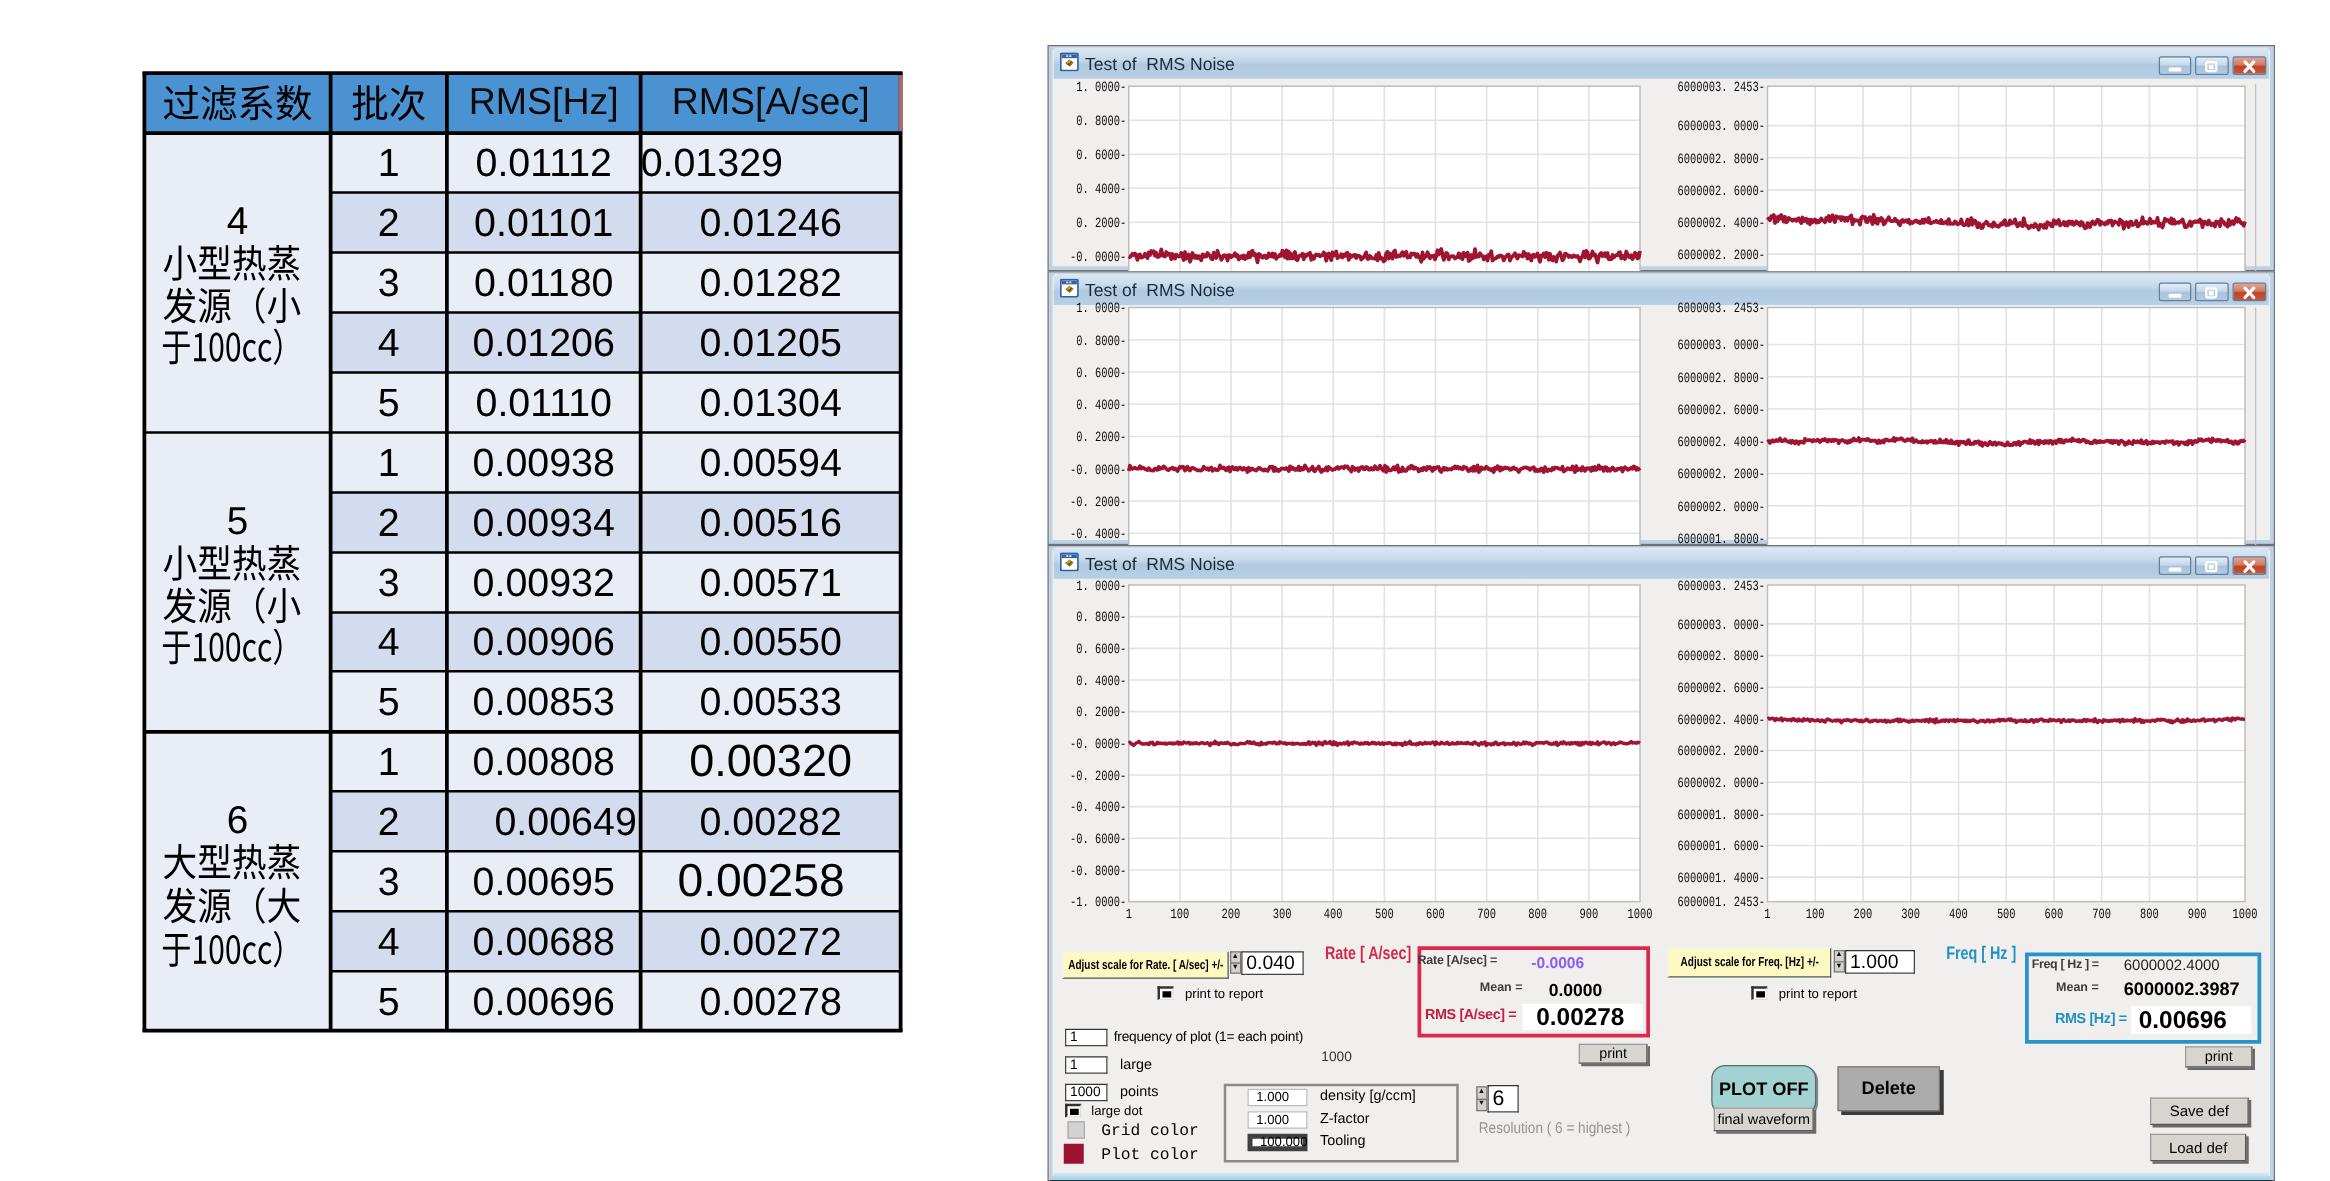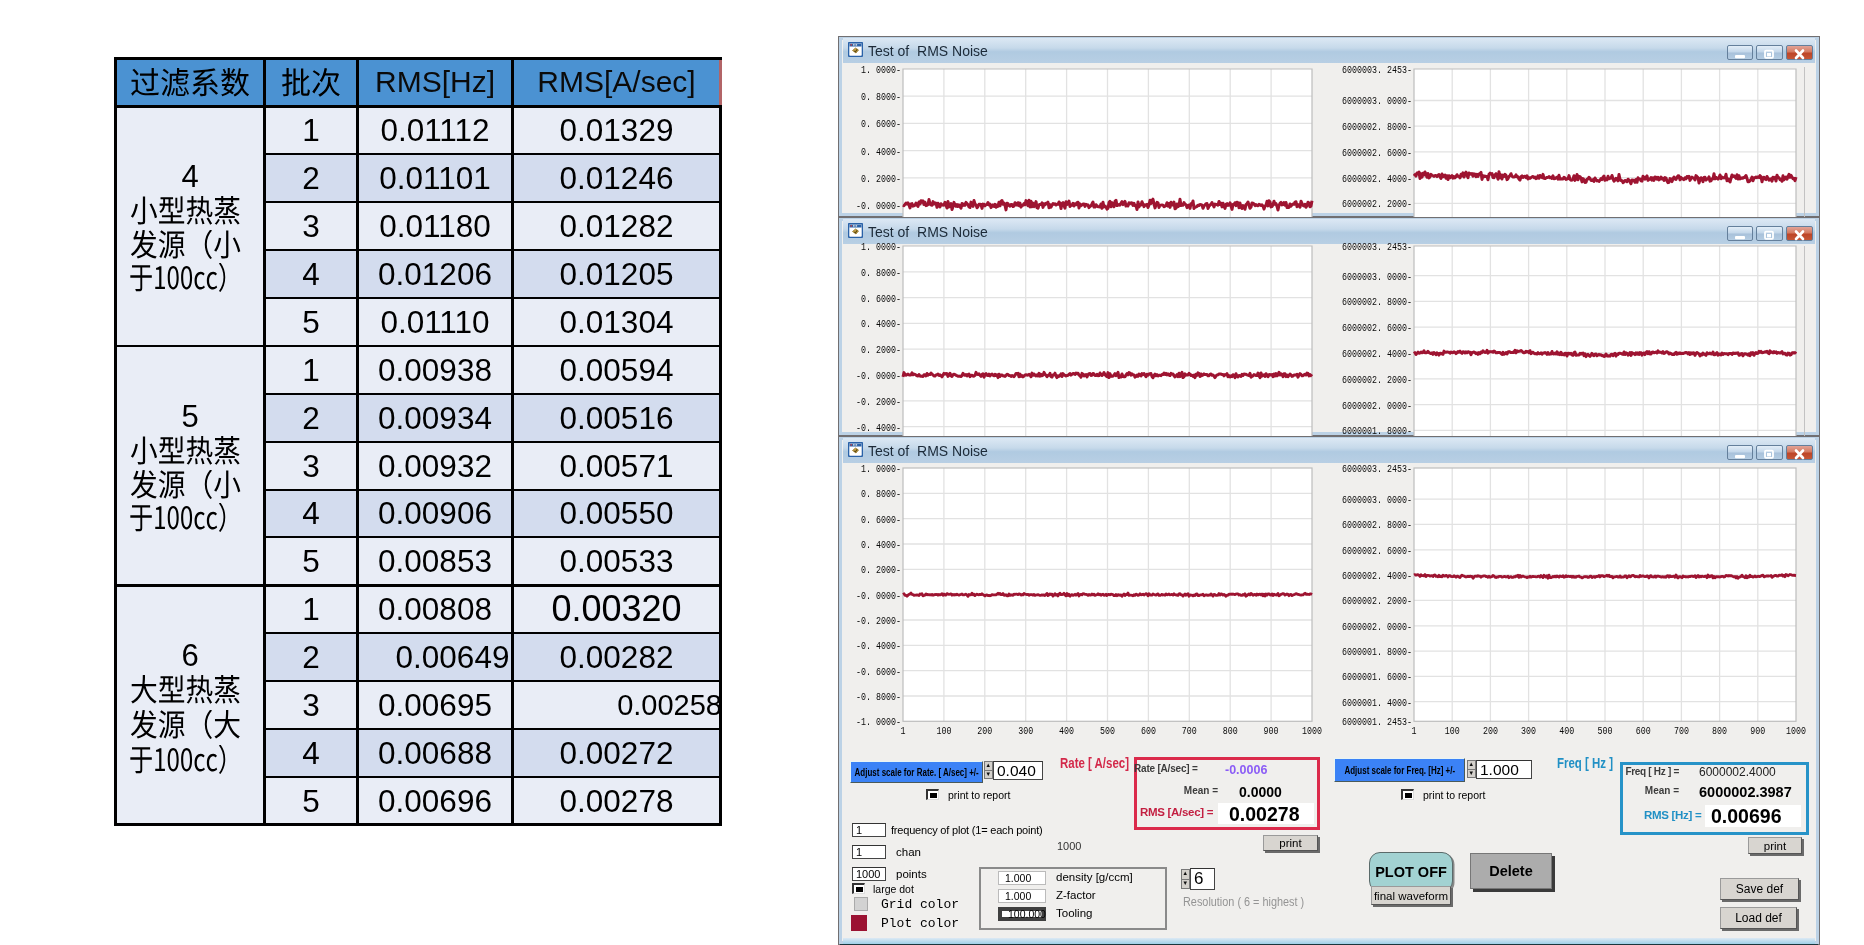--- a/index.html
+++ b/index.html
@@ -2,21 +2,21 @@
 <html><head><meta charset="utf-8"><style>
 *{margin:0;padding:0;box-sizing:border-box}
 body{width:1864px;height:945px;background:#fff;font-family:"Liberation Sans",sans-serif;position:relative;overflow:hidden}
 .ab{position:absolute}
 .win{position:absolute;left:838px;width:982px;background:#f0efed;border:1px solid #716f71;box-shadow:inset 0 0 0 3px #bcd2e6;}
 .tbar{position:absolute;left:4px;right:4px;top:1px;height:25px;background:linear-gradient(180deg,#dce8f4 0%,#c6d9ea 40%,#b0cae1 55%,#b8cfe4 100%)}
 .ttext{position:absolute;left:29px;top:5.5px;font-size:14px;color:#1c2a38}
 .wbtn{position:absolute;top:8px;width:26.5px;height:14.5px;border:1px solid #647f9b;border-radius:2px}
 .bblue{background:linear-gradient(180deg,#e3eef8 0%,#c2d6e9 48%,#a8c1da 52%,#b4cce2 100%)}
 .bred{background:linear-gradient(180deg,#e2a397 0%,#d47a60 45%,#bd4527 55%,#c55636 100%)}
-.teal{position:absolute;background:#3b82f6;border-top:1.5px solid #e8f5f5;border-left:1.5px solid #e8f5f5;border-right:1.5px solid #4a5a5a;border-bottom:1.5px solid #4a5a5a;color:#000;font-weight:bold;display:flex;align-items:center;justify-content:center;text-align:center}
+.teal{position:absolute;background:#fef9c3;border-top:1.5px solid #e8f5f5;border-left:1.5px solid #e8f5f5;border-right:1.5px solid #4a5a5a;border-bottom:1.5px solid #4a5a5a;color:#000;font-weight:bold;display:flex;align-items:center;justify-content:center;text-align:center}
 .fld{position:absolute;background:#fff;border:1px solid #444;border-top:1.6px solid #333;font-size:11px;display:flex;align-items:center;padding-left:3px;color:#000}
 .btn{position:absolute;background:#d8d5d0;border:1px solid #9a9a9a;border-right:1px solid #555;border-bottom:1px solid #555;box-shadow:2px 2px 0 #6a6a6a;display:flex;align-items:center;justify-content:center;color:#000}
 .lbl{position:absolute;white-space:nowrap;color:#000}
 .chk{position:absolute;width:13px;height:11px;background:#fff;border-top:2px solid #333;border-left:2px solid #333;border-right:1px solid #ddd;border-bottom:1px solid #ddd}
 .chk i{position:absolute;left:2px;top:1.5px;width:6.5px;height:5.5px;background:#000}
 .spn{position:absolute;width:8.5px}
 .spn b{display:block;height:9.5px;background:#d4d1cc;border:1px solid #777;font-size:6px;line-height:7px;text-align:center;color:#111;font-weight:normal}
 </style></head><body>
 <div class="ab" style="left:115.5px;top:58px;width:605.0px;height:766.5px;background:#e9edf6"></div>
 <div class="ab" style="left:115.5px;top:58px;width:605.0px;height:48.5px;background:#4b92d2"></div>
@@ -52,21 +52,21 @@
 <svg class="ab" style="left:130.0px;top:67.8px" width="120" height="31" viewBox="0 -840 4000 1000" preserveAspectRatio="none">
     <path fill="#000" d="M79 -774C135 -722 199 -649 227 -602L290 -646C259 -693 193 -763 137 -813ZM381 -477C432 -415 493 -327 521 -275L584 -313C555 -365 492 -449 441 -510ZM262 -465H50V-395H188V-133C143 -117 91 -72 37 -14L89 57C140 -12 189 -71 222 -71C245 -71 277 -37 319 -11C389 33 473 43 597 43C693 43 870 38 941 34C942 11 955 -27 964 -47C867 -37 716 -28 599 -28C487 -28 402 -36 336 -76C302 -96 281 -116 262 -128ZM720 -837V-660H332V-589H720V-192C720 -174 713 -169 693 -168C673 -167 603 -167 530 -170C541 -148 553 -115 557 -93C651 -93 712 -94 747 -107C783 -119 796 -141 796 -192V-589H935V-660H796V-837Z M1528 -198V-18C1528 46 1548 62 1627 62C1643 62 1752 62 1768 62C1833 62 1851 35 1857 -74C1840 -79 1815 -87 1803 -97C1799 -4 1794 8 1762 8C1738 8 1649 8 1633 8C1596 8 1590 4 1590 -19V-198ZM1448 -197C1433 -130 1406 -41 1369 12L1421 35C1457 -20 1483 -111 1499 -180ZM1616 -240C1655 -193 1699 -128 1717 -85L1765 -114C1747 -156 1703 -220 1662 -266ZM1803 -197C1852 -130 1899 -37 1916 21L1968 -4C1950 -63 1900 -152 1852 -219ZM1088 -767C1144 -733 1212 -681 1246 -645L1292 -697C1258 -731 1189 -780 1133 -813ZM1042 -500C1099 -469 1170 -422 1205 -390L1249 -443C1213 -475 1140 -519 1085 -548ZM1063 10 1127 51C1173 -39 1227 -158 1268 -259L1211 -300C1167 -192 1105 -65 1063 10ZM1326 -651V-440C1326 -300 1316 -103 1228 38C1242 46 1272 71 1282 85C1378 -67 1395 -290 1395 -439V-592H1874C1862 -557 1849 -522 1835 -498L1890 -483C1913 -522 1937 -586 1958 -642L1912 -654L1901 -651H1639V-714H1915V-772H1639V-840H1567V-651ZM1540 -578V-490L1432 -481L1437 -424L1540 -433V-394C1540 -326 1563 -309 1652 -309C1671 -309 1797 -309 1816 -309C1884 -309 1904 -331 1911 -420C1893 -424 1866 -433 1852 -443C1848 -376 1842 -367 1809 -367C1782 -367 1678 -367 1657 -367C1614 -367 1607 -372 1607 -395V-439L1795 -456L1790 -510L1607 -495V-578Z M2286 -224C2233 -152 2150 -78 2070 -30C2090 -19 2121 6 2136 20C2212 -34 2301 -116 2361 -197ZM2636 -190C2719 -126 2822 -34 2872 22L2936 -23C2882 -80 2779 -168 2695 -229ZM2664 -444C2690 -420 2718 -392 2745 -363L2305 -334C2455 -408 2608 -500 2756 -612L2698 -660C2648 -619 2593 -580 2540 -543L2295 -531C2367 -582 2440 -646 2507 -716C2637 -729 2760 -747 2855 -770L2803 -833C2641 -792 2350 -765 2107 -753C2115 -736 2124 -706 2126 -688C2214 -692 2308 -698 2401 -706C2336 -638 2262 -578 2236 -561C2206 -539 2182 -524 2162 -521C2170 -502 2181 -469 2183 -454C2204 -462 2235 -466 2438 -478C2353 -425 2280 -385 2245 -369C2183 -338 2138 -319 2106 -315C2115 -295 2126 -260 2129 -245C2157 -256 2196 -261 2471 -282V-20C2471 -9 2468 -5 2451 -4C2435 -3 2380 -3 2320 -6C2332 15 2345 47 2349 69C2422 69 2472 68 2505 56C2539 44 2547 23 2547 -19V-288L2796 -306C2825 -273 2849 -242 2866 -216L2926 -252C2885 -313 2799 -405 2722 -474Z M3443 -821C3425 -782 3393 -723 3368 -688L3417 -664C3443 -697 3477 -747 3506 -793ZM3088 -793C3114 -751 3141 -696 3150 -661L3207 -686C3198 -722 3171 -776 3143 -815ZM3410 -260C3387 -208 3355 -164 3317 -126C3279 -145 3240 -164 3203 -180C3217 -204 3233 -231 3247 -260ZM3110 -153C3159 -134 3214 -109 3264 -83C3200 -37 3123 -5 3041 14C3054 28 3070 54 3077 72C3169 47 3254 8 3326 -50C3359 -30 3389 -11 3412 6L3460 -43C3437 -59 3408 -77 3375 -95C3428 -152 3470 -222 3495 -309L3454 -326L3442 -323H3278L3300 -375L3233 -387C3226 -367 3216 -345 3206 -323H3070V-260H3175C3154 -220 3131 -183 3110 -153ZM3257 -841V-654H3050V-592H3234C3186 -527 3109 -465 3039 -435C3054 -421 3071 -395 3080 -378C3141 -411 3207 -467 3257 -526V-404H3327V-540C3375 -505 3436 -458 3461 -435L3503 -489C3479 -506 3391 -562 3342 -592H3531V-654H3327V-841ZM3629 -832C3604 -656 3559 -488 3481 -383C3497 -373 3526 -349 3538 -337C3564 -374 3586 -418 3606 -467C3628 -369 3657 -278 3694 -199C3638 -104 3560 -31 3451 22C3465 37 3486 67 3493 83C3595 28 3672 -41 3731 -129C3781 -44 3843 24 3921 71C3933 52 3955 26 3972 12C3888 -33 3822 -106 3771 -198C3824 -301 3858 -426 3880 -576H3948V-646H3663C3677 -702 3689 -761 3698 -821ZM3809 -576C3793 -461 3769 -361 3733 -276C3695 -366 3667 -468 3648 -576Z"></path>
   </svg>
 <svg class="ab" style="left:281.0px;top:67.8px" width="60" height="31" viewBox="0 -840 2000 1000" preserveAspectRatio="none">
     <path fill="#000" d="M184 -840V-638H46V-568H184V-350C128 -335 76 -321 34 -311L56 -238L184 -276V-15C184 -1 178 3 164 4C152 4 108 5 61 3C71 22 81 53 84 72C153 72 194 71 221 59C247 47 257 27 257 -15V-297L381 -335L372 -403L257 -370V-568H370V-638H257V-840ZM414 64C431 48 458 32 635 -49C630 -65 625 -95 623 -116L488 -60V-446H633V-516H488V-826H414V-77C414 -35 394 -13 378 -3C391 13 408 45 414 64ZM887 -609C850 -569 795 -520 743 -480V-825H667V-64C667 30 689 56 762 56C776 56 854 56 869 56C938 56 955 7 961 -124C940 -129 910 -144 892 -159C889 -46 885 -16 863 -16C848 -16 785 -16 773 -16C748 -16 743 -24 743 -64V-400C807 -444 884 -504 943 -559Z M1057 -717C1125 -679 1210 -619 1250 -578L1298 -639C1256 -680 1170 -735 1102 -771ZM1042 -73 1111 -21C1173 -111 1249 -227 1308 -329L1250 -379C1185 -270 1100 -146 1042 -73ZM1454 -840C1422 -680 1366 -524 1289 -426C1309 -417 1346 -396 1361 -384C1401 -441 1437 -514 1468 -596H1837C1818 -527 1787 -451 1763 -403C1781 -395 1811 -380 1827 -371C1862 -440 1906 -546 1932 -644L1877 -674L1862 -670H1493C1509 -720 1523 -772 1534 -825ZM1569 -547V-485C1569 -342 1547 -124 1240 26C1259 39 1285 66 1297 84C1494 -15 1581 -143 1620 -265C1676 -105 1766 12 1911 73C1921 53 1944 22 1961 7C1787 -56 1692 -210 1647 -411C1648 -437 1649 -461 1649 -484V-547Z"></path>
   </svg>
 <div class="lbl" style="left:357.5px;top:58px;width:155.0px;height:48.5px;display:flex;align-items:center;justify-content:center;font-size:30px;color:#0b0b0b">RMS[Hz]</div>
 <div class="lbl" style="left:512.5px;top:58px;width:208.0px;height:48.5px;display:flex;align-items:center;justify-content:center;font-size:30px;color:#0b0b0b">RMS[A/sec]</div>
 <div class="lbl" style="left:264.5px;top:110.4px;width:93.0px;text-align:center;font-size:31.5px;line-height:40px">1</div>
 <div class="lbl" style="left:357.5px;top:110.4px;width:155.0px;text-align:center;font-size:31.5px;line-height:40px">0.01112</div>
-<div class="lbl" style="left:512.5px;top:110.4px;width:208.0px;text-align:center;font-size:31.5px;line-height:40px">0.01329</div>
+<div class="lbl" style="left:512.5px;top:110.4px;width:208.0px;font-size:31.5px;line-height:40px">0.01329</div>
 <div class="lbl" style="left:264.5px;top:158.3px;width:93.0px;text-align:center;font-size:31.5px;line-height:40px">2</div>
 <div class="lbl" style="left:357.5px;top:158.3px;width:155.0px;text-align:center;font-size:31.5px;line-height:40px">0.01101</div>
 <div class="lbl" style="left:512.5px;top:158.3px;width:208.0px;text-align:center;font-size:31.5px;line-height:40px">0.01246</div>
 <div class="lbl" style="left:264.5px;top:206.2px;width:93.0px;text-align:center;font-size:31.5px;line-height:40px">3</div>
 <div class="lbl" style="left:357.5px;top:206.2px;width:155.0px;text-align:center;font-size:31.5px;line-height:40px">0.01180</div>
 <div class="lbl" style="left:512.5px;top:206.2px;width:208.0px;text-align:center;font-size:31.5px;line-height:40px">0.01282</div>
 <div class="lbl" style="left:264.5px;top:254.0px;width:93.0px;text-align:center;font-size:31.5px;line-height:40px">4</div>
 <div class="lbl" style="left:357.5px;top:254.0px;width:155.0px;text-align:center;font-size:31.5px;line-height:40px">0.01206</div>
 <div class="lbl" style="left:512.5px;top:254.0px;width:208.0px;text-align:center;font-size:31.5px;line-height:40px">0.01205</div>
 <div class="lbl" style="left:264.5px;top:301.9px;width:93.0px;text-align:center;font-size:31.5px;line-height:40px">5</div>
@@ -88,21 +88,21 @@
 <div class="lbl" style="left:357.5px;top:541.3px;width:155.0px;text-align:center;font-size:31.5px;line-height:40px">0.00853</div>
 <div class="lbl" style="left:512.5px;top:541.3px;width:208.0px;text-align:center;font-size:31.5px;line-height:40px">0.00533</div>
 <div class="lbl" style="left:264.5px;top:589.1px;width:93.0px;text-align:center;font-size:31.5px;line-height:40px">1</div>
 <div class="lbl" style="left:357.5px;top:589.1px;width:155.0px;text-align:center;font-size:31.5px;line-height:40px">0.00808</div>
 <div class="lbl" style="left:512.5px;top:589.1px;width:208.0px;text-align:center;font-size:36px;line-height:40px">0.00320</div>
 <div class="lbl" style="left:264.5px;top:637.0px;width:93.0px;text-align:center;font-size:31.5px;line-height:40px">2</div>
 <div class="lbl" style="left:375px;top:637.0px;width:155.0px;text-align:center;font-size:31.5px;line-height:40px">0.00649</div>
 <div class="lbl" style="left:512.5px;top:637.0px;width:208.0px;text-align:center;font-size:31.5px;line-height:40px">0.00282</div>
 <div class="lbl" style="left:264.5px;top:684.9px;width:93.0px;text-align:center;font-size:31.5px;line-height:40px">3</div>
 <div class="lbl" style="left:357.5px;top:684.9px;width:155.0px;text-align:center;font-size:31.5px;line-height:40px">0.00695</div>
-<div class="lbl" style="left:514px;top:684.9px;width:208.0px;text-align:right;font-size:29px;line-height:40px">0.00258</div>
+<div class="lbl" style="left:542px;top:684.9px;width:208.0px;text-align:left;font-size:37px;line-height:40px">0.00258</div>
 <div class="lbl" style="left:264.5px;top:732.7px;width:93.0px;text-align:center;font-size:31.5px;line-height:40px">4</div>
 <div class="lbl" style="left:357.5px;top:732.7px;width:155.0px;text-align:center;font-size:31.5px;line-height:40px">0.00688</div>
 <div class="lbl" style="left:512.5px;top:732.7px;width:208.0px;text-align:center;font-size:31.5px;line-height:40px">0.00272</div>
 <div class="lbl" style="left:264.5px;top:780.6px;width:93.0px;text-align:center;font-size:31.5px;line-height:40px">5</div>
 <div class="lbl" style="left:357.5px;top:780.6px;width:155.0px;text-align:center;font-size:31.5px;line-height:40px">0.00696</div>
 <div class="lbl" style="left:512.5px;top:780.6px;width:208.0px;text-align:center;font-size:31.5px;line-height:40px">0.00278</div>
 <div class="lbl" style="left:115.5px;top:156.5px;width:149.0px;text-align:center;font-size:31px;line-height:40px">4</div>
 <svg class="ab" style="left:129.5px;top:195.5px" width="111" height="31" viewBox="0 -840 4000 1000" preserveAspectRatio="none">
     <path fill="#000" d="M464 -826V-24C464 -4 456 2 436 3C415 4 343 5 270 2C282 23 296 59 301 80C395 81 457 79 494 66C530 54 545 31 545 -24V-826ZM705 -571C791 -427 872 -240 895 -121L976 -154C950 -274 865 -458 777 -598ZM202 -591C177 -457 121 -284 32 -178C53 -169 86 -151 103 -138C194 -249 253 -430 286 -577Z M1635 -783V-448H1704V-783ZM1822 -834V-387C1822 -374 1818 -370 1802 -369C1787 -368 1737 -368 1680 -370C1691 -350 1701 -321 1705 -301C1776 -301 1825 -302 1855 -314C1885 -325 1893 -344 1893 -386V-834ZM1388 -733V-595H1264V-601V-733ZM1067 -595V-528H1189C1178 -461 1145 -393 1059 -340C1073 -330 1098 -302 1108 -288C1210 -351 1248 -441 1259 -528H1388V-313H1459V-528H1573V-595H1459V-733H1552V-799H1100V-733H1195V-602V-595ZM1467 -332V-221H1151V-152H1467V-25H1047V45H1952V-25H1544V-152H1848V-221H1544V-332Z M2343 -111C2355 -51 2363 27 2363 74L2437 63C2436 17 2425 -59 2412 -118ZM2549 -113C2575 -54 2600 24 2610 72L2684 56C2674 9 2646 -68 2619 -126ZM2756 -118C2806 -56 2863 30 2887 84L2958 51C2931 -2 2872 -86 2822 -146ZM2174 -140C2141 -71 2088 6 2043 53L2113 82C2159 30 2210 -51 2244 -121ZM2216 -839V-700H2066V-630H2216V-476L2046 -432L2064 -360L2216 -403V-251C2216 -239 2211 -235 2198 -235C2186 -235 2144 -234 2098 -235C2108 -216 2117 -188 2120 -168C2185 -168 2226 -169 2251 -181C2277 -192 2286 -212 2286 -251V-423L2414 -459L2405 -527L2286 -495V-630H2403V-700H2286V-839ZM2566 -841 2564 -696H2428V-631H2561C2558 -565 2552 -507 2541 -457L2458 -506L2421 -454C2453 -436 2487 -414 2522 -392C2494 -317 2447 -261 2368 -219C2384 -207 2406 -181 2416 -165C2499 -211 2551 -272 2583 -352C2630 -320 2673 -288 2701 -264L2740 -323C2708 -350 2658 -384 2604 -418C2620 -479 2628 -549 2632 -631H2767C2764 -335 2763 -160 2882 -161C2940 -161 2963 -193 2972 -308C2954 -313 2928 -325 2913 -337C2910 -255 2902 -227 2885 -227C2831 -227 2831 -382 2839 -696H2635L2638 -841Z M3209 -192V-127H3780V-192ZM3176 -102C3148 -53 3102 11 3052 50L3117 88C3165 46 3208 -20 3240 -70ZM3328 -75C3345 -26 3358 36 3359 76L3433 64C3430 25 3416 -37 3398 -85ZM3544 -76C3574 -29 3603 34 3614 74L3682 51C3672 10 3640 -51 3608 -96ZM3740 -75C3795 -29 3856 36 3884 80L3949 46C3919 1 3856 -62 3801 -106ZM3641 -840V-772H3360V-840H3285V-772H3063V-705H3285V-634H3360V-705H3641V-634H3716V-705H3938V-772H3716V-840ZM3797 -498C3760 -463 3697 -412 3646 -381C3614 -405 3586 -431 3563 -459C3633 -492 3703 -534 3755 -577L3708 -616L3692 -612H3207V-551H3611C3566 -523 3511 -494 3462 -475V-294C3462 -283 3459 -280 3447 -279C3435 -279 3396 -279 3350 -280C3360 -263 3370 -240 3374 -221C3435 -221 3475 -221 3501 -231C3528 -240 3535 -256 3535 -292V-401C3622 -301 3757 -227 3898 -191C3908 -211 3929 -240 3946 -254C3857 -272 3771 -304 3699 -346C3749 -376 3809 -418 3857 -458ZM3088 -480V-418H3311C3253 -331 3148 -265 3045 -235C3059 -221 3078 -194 3086 -177C3222 -223 3353 -319 3411 -464L3365 -483L3352 -480Z"></path>
   </svg>
@@ -438,21 +438,21 @@
       <i></i>
     </div>
 <div class="lbl" style="left:109px;top:351.5px;font-size:10.5px">print to report</div>
 <div class="chk" style="left:562px;top:352px">
       <i></i>
     </div>
 <div class="lbl" style="left:584px;top:351.5px;font-size:10.5px">print to report</div>
 <div class="fld" style="left:13px;top:386px;width:34px;height:14px">1</div>
 <div class="lbl" style="left:52px;top:386.5px;font-size:11px;letter-spacing:-0.2px">frequency of plot (1= each point)</div>
 <div class="fld" style="left:13px;top:408px;width:34px;height:14px">1</div>
-<div class="lbl" style="left:57px;top:408.5px;font-size:11.5px">chan</div>
+<div class="lbl" style="left:57px;top:408.5px;font-size:11.5px">large</div>
 <div class="lbl" style="left:218px;top:403px;font-size:11px;color:#333">1000</div>
 <div class="fld" style="left:13px;top:430px;width:34px;height:14px">1000</div>
 <div class="lbl" style="left:57px;top:430.5px;font-size:11.5px">points</div>
 <div class="chk" style="left:13px;top:446px">
       <i></i>
     </div>
 <div class="lbl" style="left:34px;top:445.5px;font-size:10.5px">large dot</div>
 <div class="ab" style="left:15px;top:460px;width:14px;height:14px;background:#d2d2d2;border:1px solid #aaa"></div>
 <div class="lbl" style="left:42px;top:460px;font-size:13px;font-family:'Liberation Mono',monospace">Grid color</div>
 <div class="ab" style="left:12px;top:478px;width:16px;height:16px;background:#9b1232"></div>

